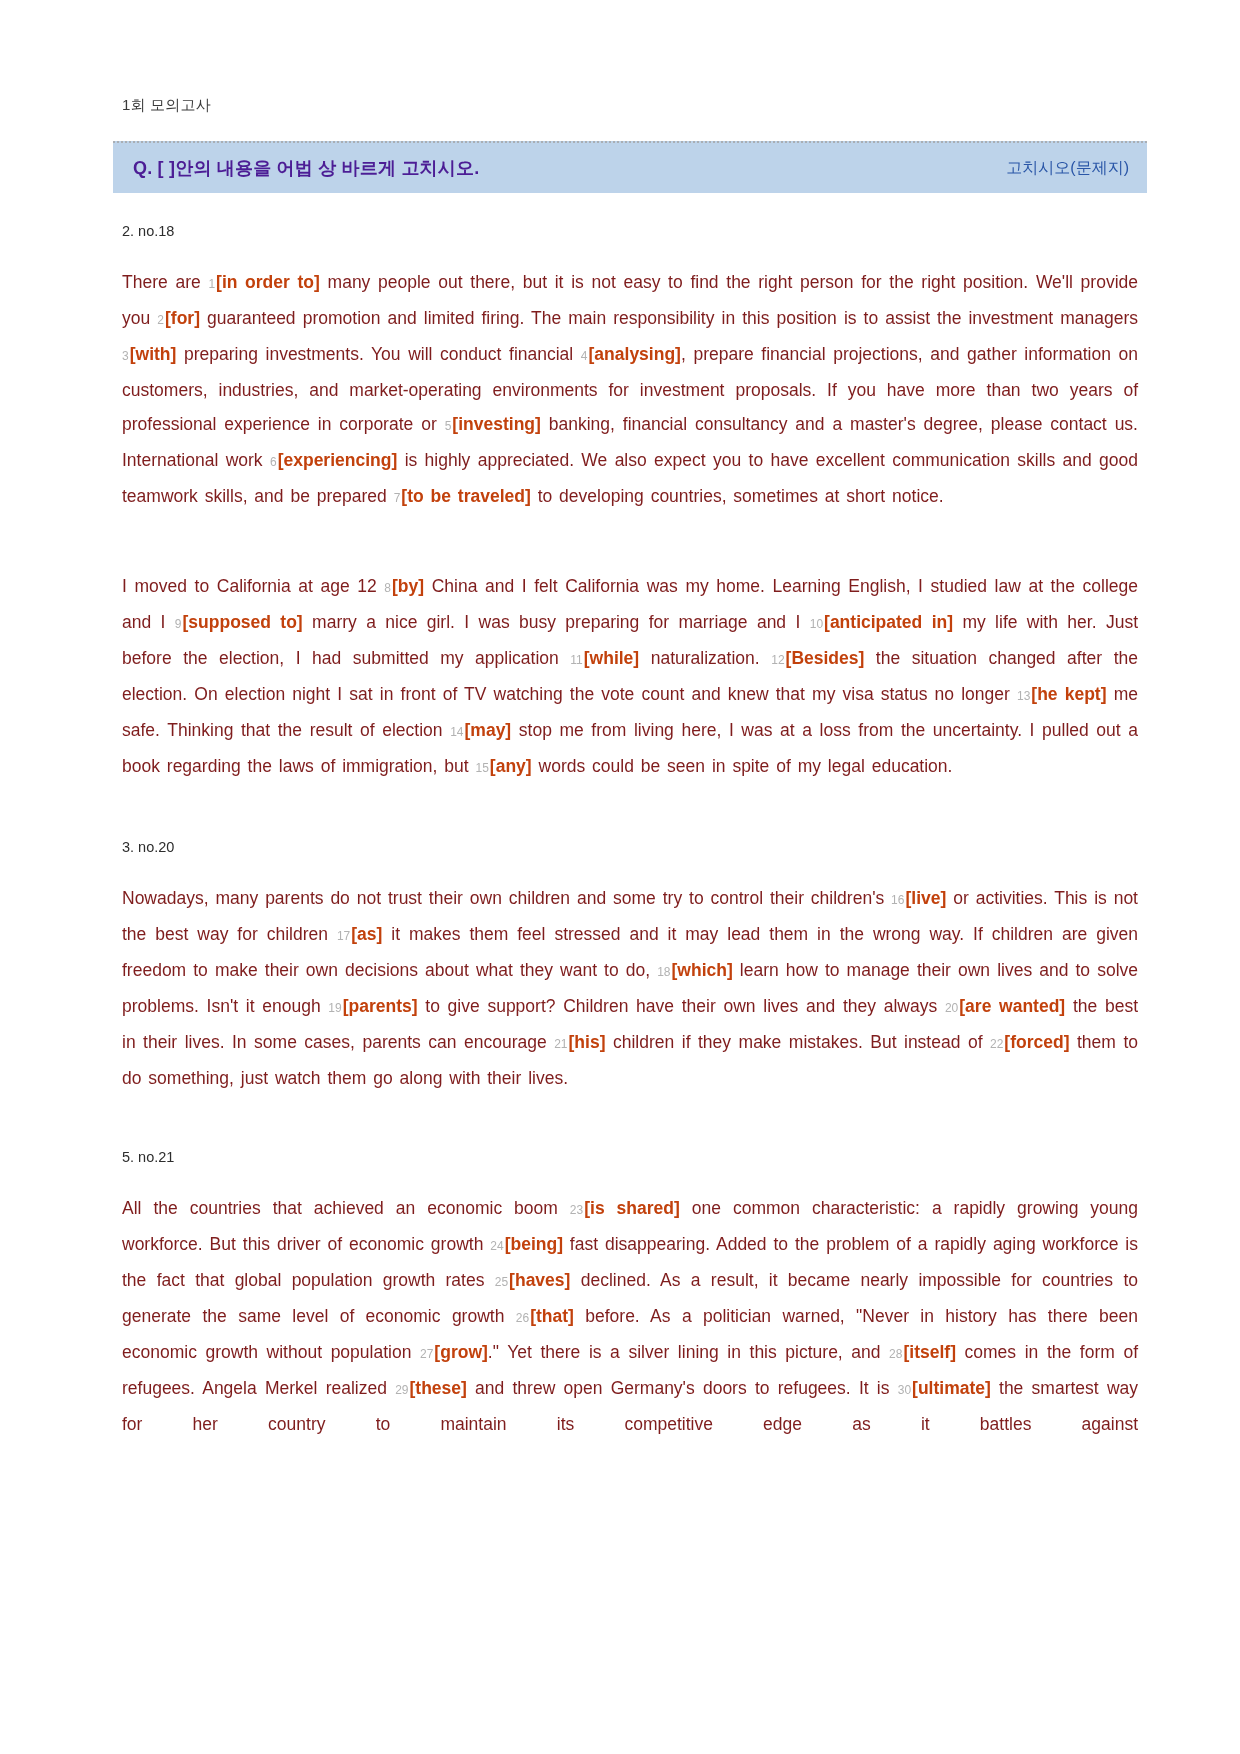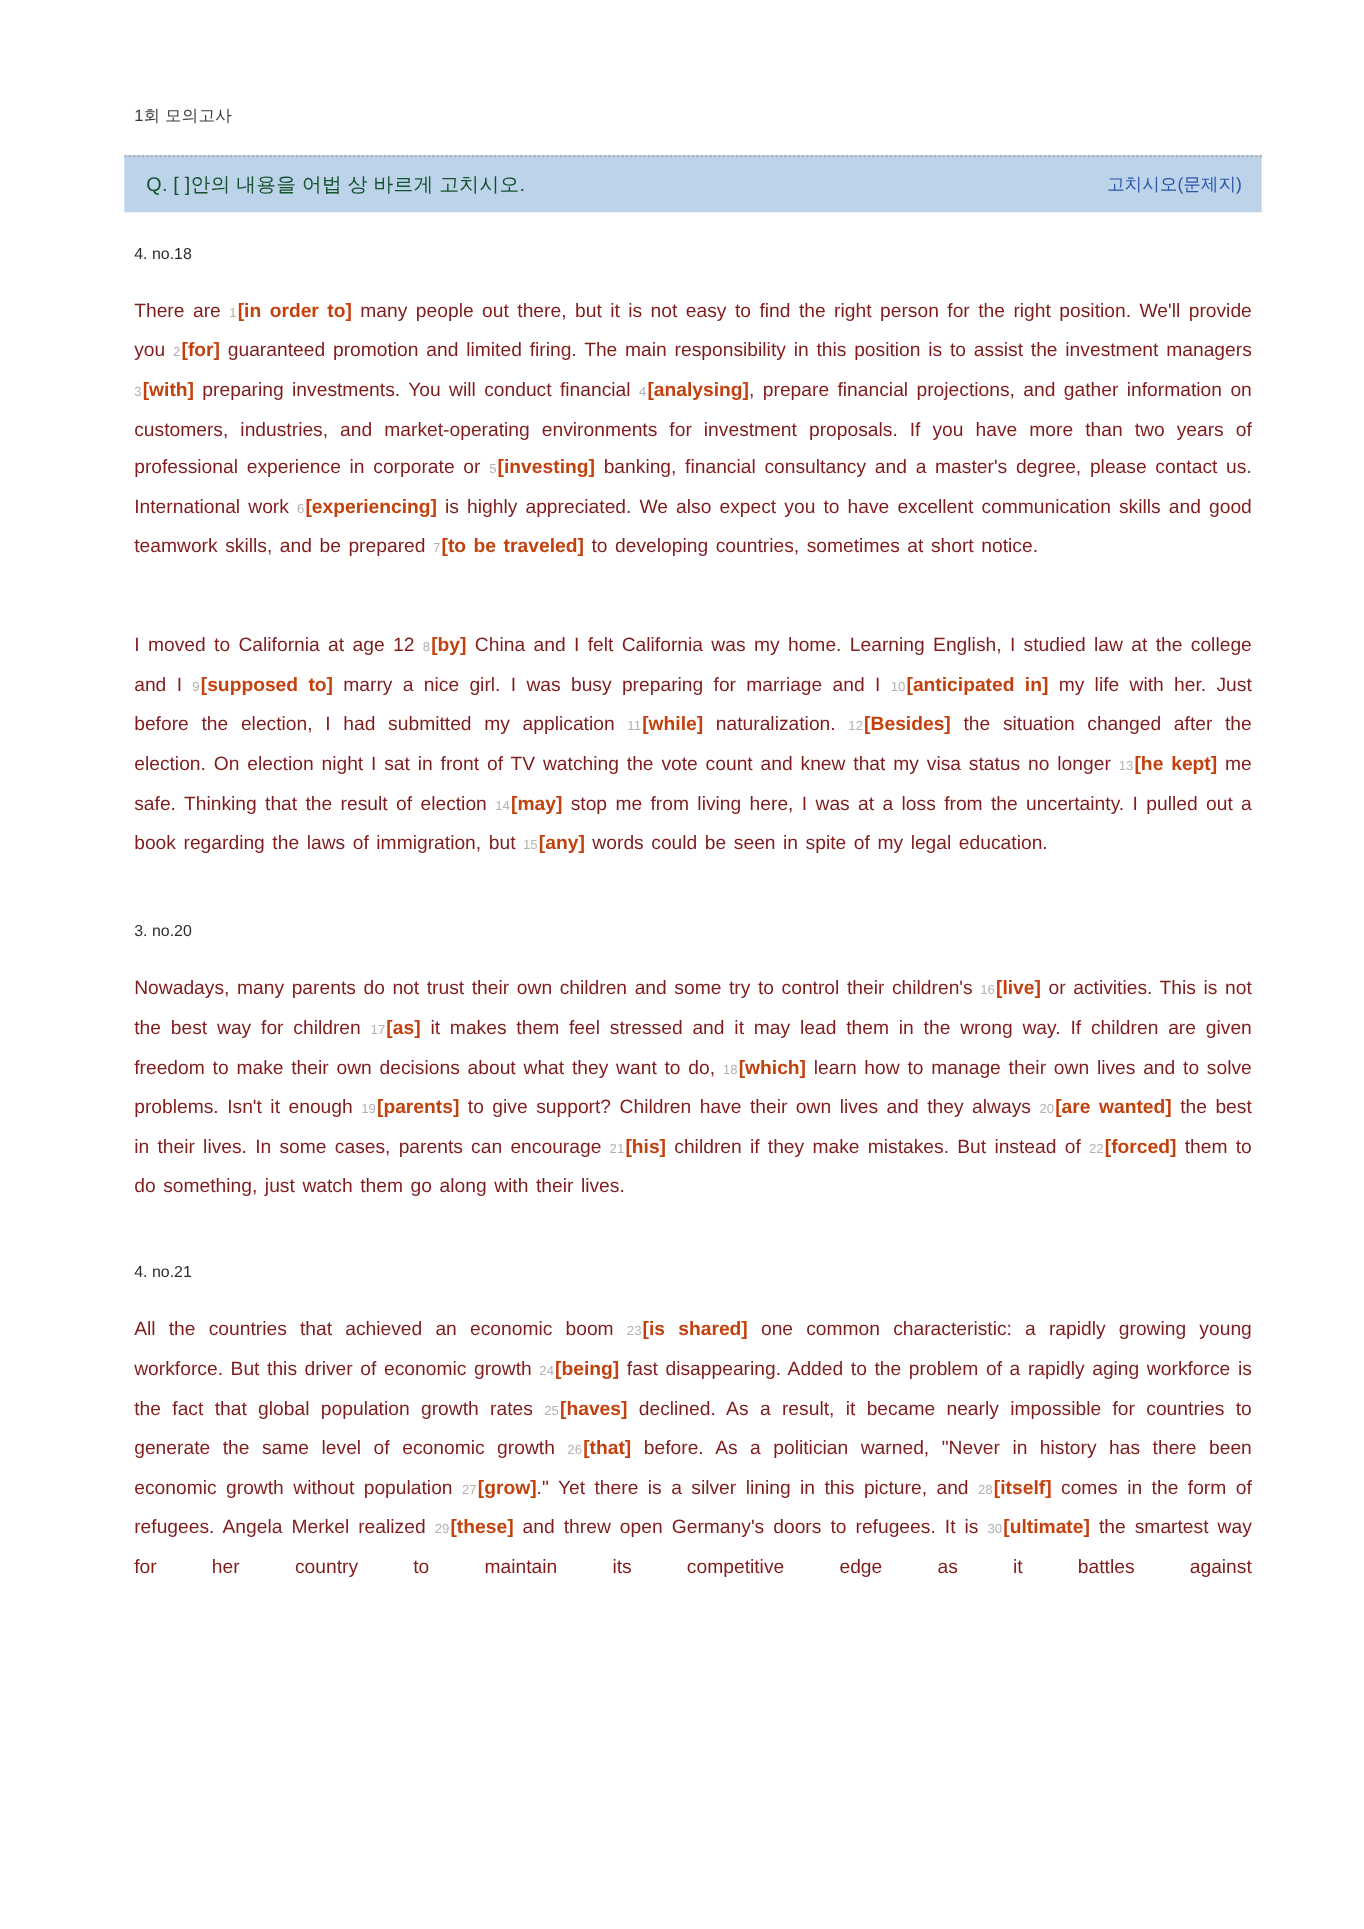--- a/index.html
+++ b/index.html
@@ -26,23 +26,23 @@
   .question-bar {
     margin: 26px -9px 0 -9px;
     background: var(--bar-bg, #bdd3ea);
     border-top: 2px dotted #a9aeb4;
     display: flex;
     justify-content: space-between;
     align-items: center;
     padding: 13px 18px 13px 20px;
   }
   .q-prompt {
-    font-weight: 400;
+    font-weight: 700;
     font-size: 18px;
-    color: #14532d;
+    color: #4c1d95;
     letter-spacing: 0.2px;
   }
   .q-tag {
     font-size: 16px;
     color: var(--tag-blue, #2a56a7);
   }
   .passage { margin-top: 54px; }
   .passage:first-child { margin-top: 30px; }
   .passage-label {
     font-size: 14.5px;
@@ -74,28 +74,28 @@
 <div class="page">
   <div class="doc-title">1회 모의고사</div>
 
   <div class="question-bar">
     <span class="q-prompt">Q. [ ]안의 내용을 어법 상 바르게 고치시오.</span>
     <span class="q-tag">고치시오(문제지)</span>
   </div>
 
   <div>
       <section class="passage">
-        <div class="passage-label">4. no.18</div>
+        <div class="passage-label">2. no.18</div>
         <p class="passage-text"><span class="run">There are </span><span class="br-num">1</span><span class="br-bold">[in order to]</span><span class="run"> many people out there, but it is not easy to find the right person for the right position. We'll provide you </span><span class="br-num">2</span><span class="br-bold">[for]</span><span class="run"> guaranteed promotion and limited firing. The main responsibility in this position is to assist the investment managers </span><span class="br-num">3</span><span class="br-bold">[with]</span><span class="run"> preparing investments. You will conduct financial </span><span class="br-num">4</span><span class="br-bold">[analysing]</span><span class="run">, prepare financial projections, and gather information on customers, industries, and market-operating environments for investment proposals. If you have more than two years of professional experience in corporate or </span><span class="br-num">5</span><span class="br-bold">[investing]</span><span class="run"> banking, financial consultancy and a master's degree, please contact us. International work </span><span class="br-num">6</span><span class="br-bold">[experiencing]</span><span class="run"> is highly appreciated. We also expect you to have excellent communication skills and good teamwork skills, and be prepared </span><span class="br-num">7</span><span class="br-bold">[to be traveled]</span><span class="run"> to developing countries, sometimes at short notice.</span></p>
       </section>
       <section class="passage">
         <p class="passage-text"><span class="run">I moved to California at age 12 </span><span class="br-num">8</span><span class="br-bold">[by]</span><span class="run"> China and I felt California was my home. Learning English, I studied law at the college and I </span><span class="br-num">9</span><span class="br-bold">[supposed to]</span><span class="run"> marry a nice girl. I was busy preparing for marriage and I </span><span class="br-num">10</span><span class="br-bold">[anticipated in]</span><span class="run"> my life with her. Just before the election, I had submitted my application </span><span class="br-num">11</span><span class="br-bold">[while]</span><span class="run"> naturalization. </span><span class="br-num">12</span><span class="br-bold">[Besides]</span><span class="run"> the situation changed after the election. On election night I sat in front of TV watching the vote count and knew that my visa status no longer </span><span class="br-num">13</span><span class="br-bold">[he kept]</span><span class="run"> me safe. Thinking that the result of election </span><span class="br-num">14</span><span class="br-bold">[may]</span><span class="run"> stop me from living here, I was at a loss from the uncertainty. I pulled out a book regarding the laws of immigration, but </span><span class="br-num">15</span><span class="br-bold">[any]</span><span class="run"> words could be seen in spite of my legal education.</span></p>
       </section>
       <section class="passage">
         <div class="passage-label">3. no.20</div>
         <p class="passage-text"><span class="run">Nowadays, many parents do not trust their own children and some try to control their children's </span><span class="br-num">16</span><span class="br-bold">[live]</span><span class="run"> or activities. This is not the best way for children </span><span class="br-num">17</span><span class="br-bold">[as]</span><span class="run"> it makes them feel stressed and it may lead them in the wrong way. If children are given freedom to make their own decisions about what they want to do, </span><span class="br-num">18</span><span class="br-bold">[which]</span><span class="run"> learn how to manage their own lives and to solve problems. Isn't it enough </span><span class="br-num">19</span><span class="br-bold">[parents]</span><span class="run"> to give support? Children have their own lives and they always </span><span class="br-num">20</span><span class="br-bold">[are wanted]</span><span class="run"> the best in their lives. In some cases, parents can encourage </span><span class="br-num">21</span><span class="br-bold">[his]</span><span class="run"> children if they make mistakes. But instead of </span><span class="br-num">22</span><span class="br-bold">[forced]</span><span class="run"> them to do something, just watch them go along with their lives.</span></p>
       </section>
       <section class="passage">
-        <div class="passage-label">4. no.21</div>
+        <div class="passage-label">5. no.21</div>
         <p class="passage-text continued"><span class="run">All the countries that achieved an economic boom </span><span class="br-num">23</span><span class="br-bold">[is shared]</span><span class="run"> one common characteristic: a rapidly growing young workforce. But this driver of economic growth </span><span class="br-num">24</span><span class="br-bold">[being]</span><span class="run"> fast disappearing. Added to the problem of a rapidly aging workforce is the fact that global population growth rates </span><span class="br-num">25</span><span class="br-bold">[haves]</span><span class="run"> declined. As a result, it became nearly impossible for countries to generate the same level of economic growth </span><span class="br-num">26</span><span class="br-bold">[that]</span><span class="run"> before. As a politician warned, "Never in history has there been economic growth without population </span><span class="br-num">27</span><span class="br-bold">[grow]</span><span class="run">." Yet there is a silver lining in this picture, and </span><span class="br-num">28</span><span class="br-bold">[itself]</span><span class="run"> comes in the form of refugees. Angela Merkel realized </span><span class="br-num">29</span><span class="br-bold">[these]</span><span class="run"> and threw open Germany's doors to refugees. It is </span><span class="br-num">30</span><span class="br-bold">[ultimate]</span><span class="run"> the smartest way for her country to maintain its competitive edge as it battles against</span></p>
       </section>
     </div>
 </div>
 
 </body></html>

